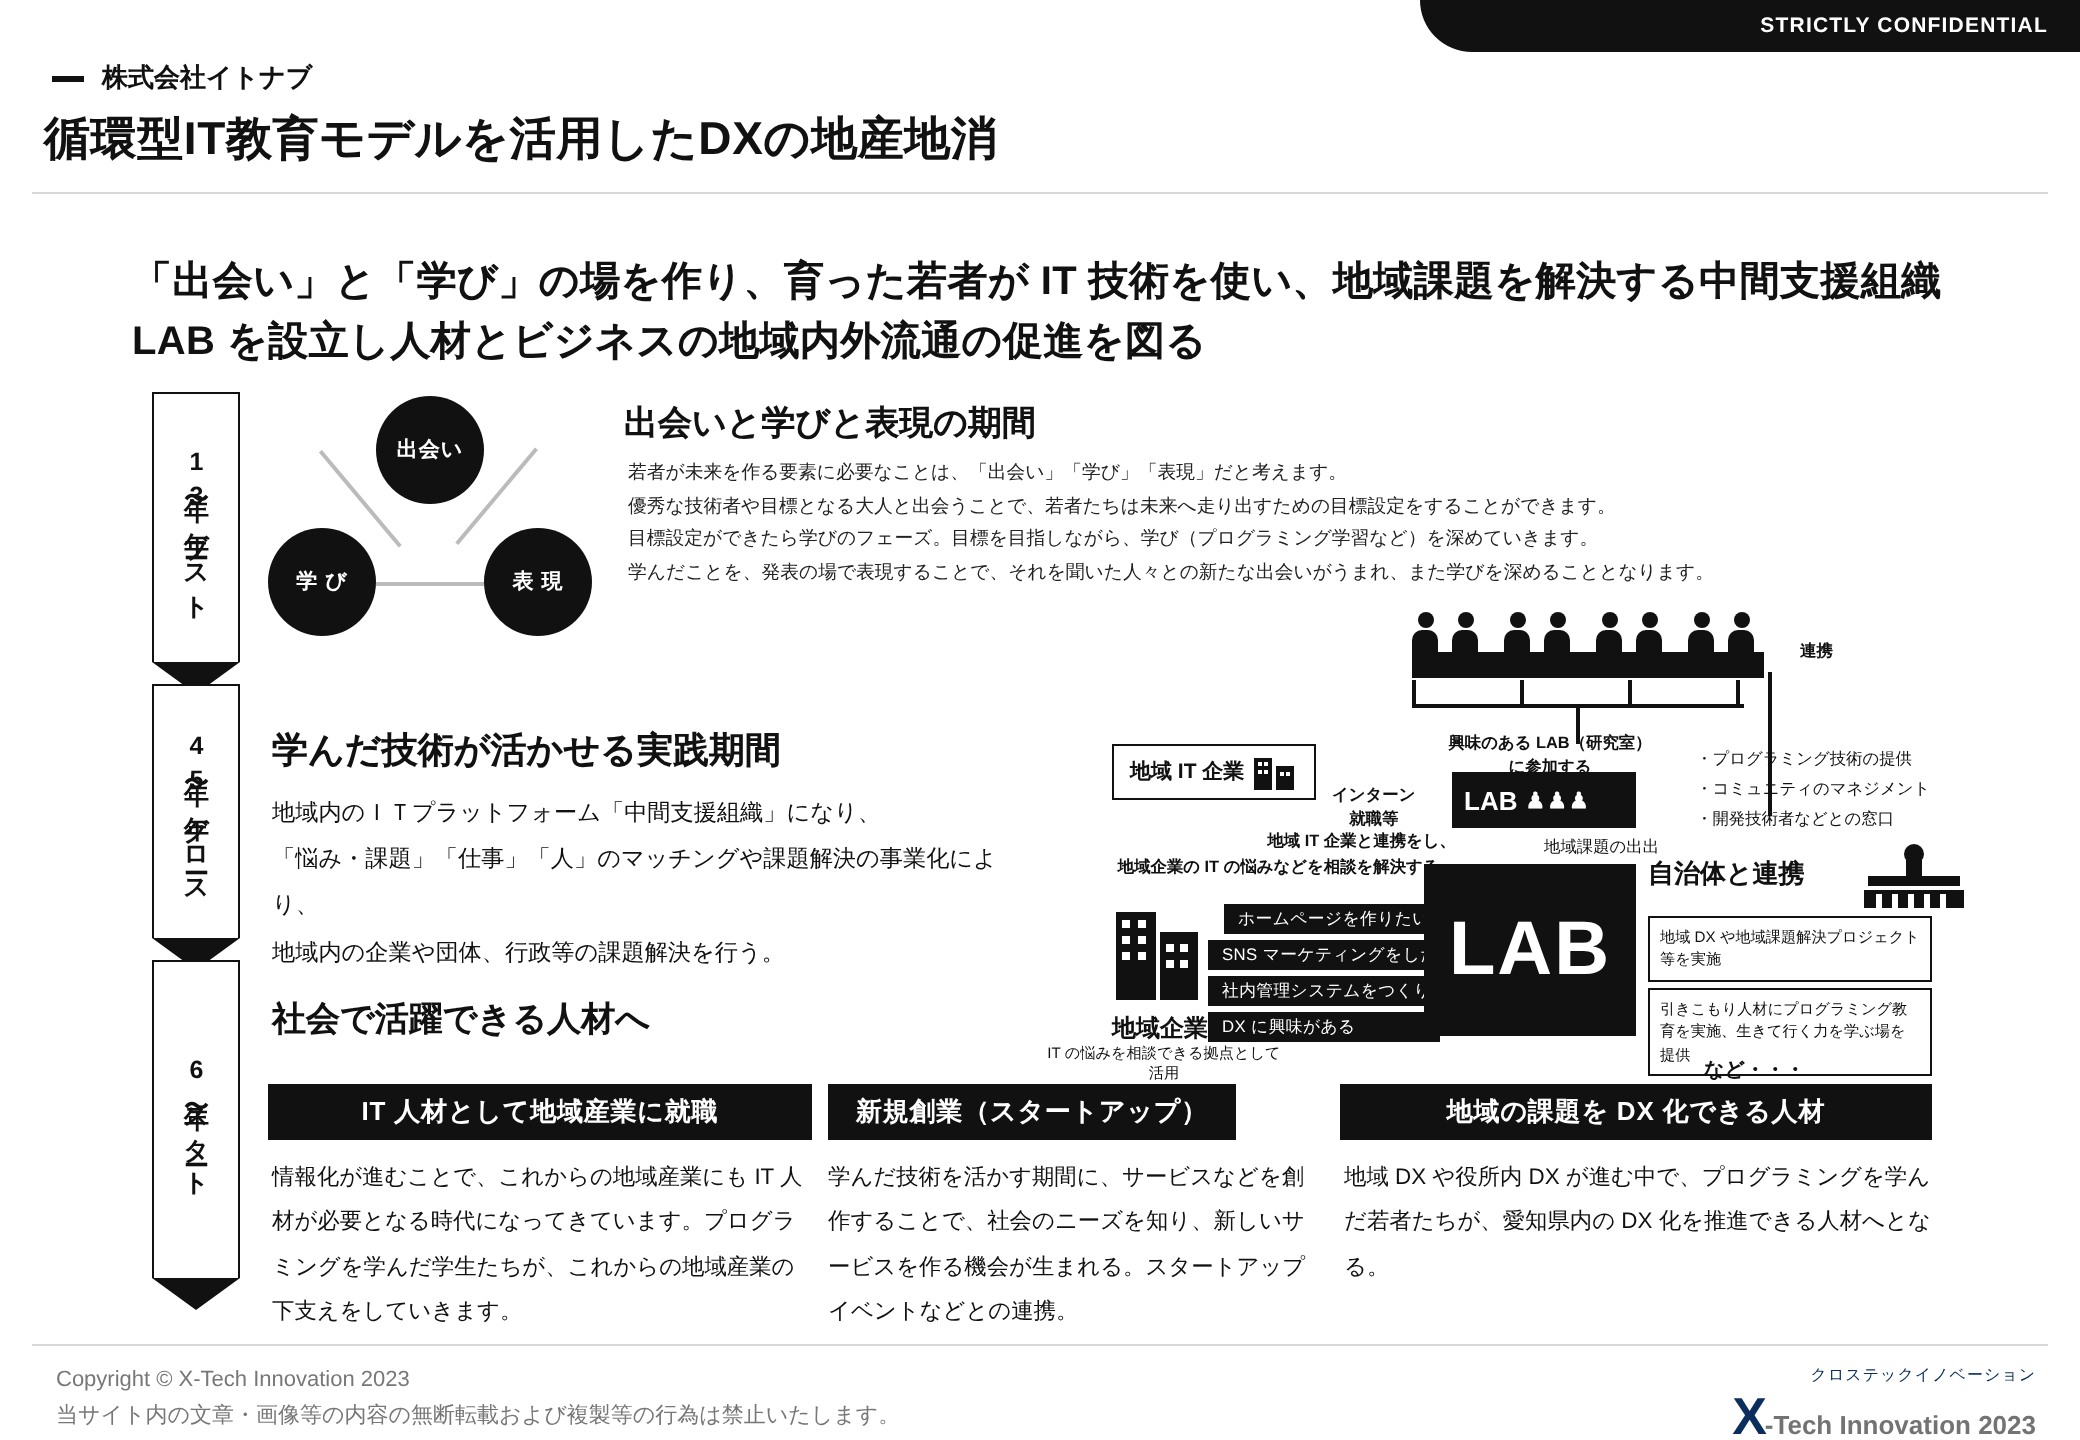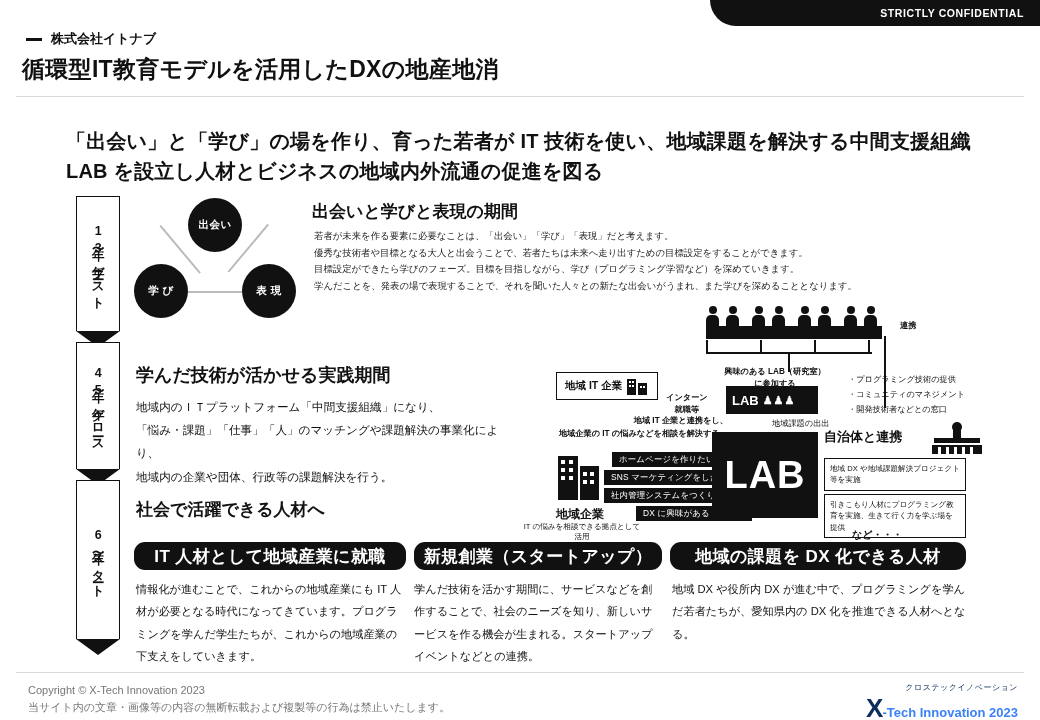--- a/index.html
+++ b/index.html
@@ -85,24 +85,24 @@
 
   
   .s2-title{ position:absolute; left:136px; top:363px; font-size:18px; font-weight:bold; }
   .s2-body{ position:absolute; left:136px; top:395px; width:370px; font-size:11.6px; line-height:2.0; color:#111; }
 
   
   .s3-title{ position:absolute; left:136px; top:498px; font-size:17px; font-weight:bold; }
   .card-head{
     position:absolute; height:28px; background:#111; color:#fff;
     display:flex; align-items:center; justify-content:center;
-    font-size:17px; font-weight:bold; letter-spacing:.4px;border-radius:11px;
+    font-size:13px; font-weight:bold; letter-spacing:.4px;
   }
   #ch1{ left:134px; top:542px; width:272px; }
-  #ch2{ left:414px; top:542px; width:248px; }
+  #ch2{ left:414px; top:542px; width:204px; }
   #ch3{ left:670px; top:542px; width:296px; }
   .card-body{ position:absolute; font-size:11.2px; line-height:2.0; color:#111; }
   #cb1{ left:136px; top:578px; width:272px; }
   #cb2{ left:414px; top:578px; width:248px; }
   #cb3{ left:672px; top:578px; width:296px; }
 
   
   .lab-box{
     position:absolute; left:712px; top:432px; width:106px; height:86px;
     background:#111; color:#fff;
@@ -126,21 +126,21 @@
 
   .dots{ position:absolute; font-size:10px; font-weight:bold; }
 
   
   .footer-rule{ position:absolute; top:672px; left:16px; width:1008px; height:1px; background:#d8d8d8; }
   .copyright{ position:absolute; left:28px; top:684px; font-size:11px; color:#777; }
   .copyright div + div{ margin-top:4px; }
   .logo{ position:absolute; right:22px; top:682px; text-align:right; }
   .logo .xmark{ display:inline-block; font-size:26px; font-weight:bold; color:#0b2e5c; letter-spacing:-1px; }
   .logo .lg1{ font-size:8px; color:#0b2e5c; letter-spacing:.5px; }
-  .logo .lg2{ font-size:13px; font-weight:bold; color:#3b82f6; }
+  .logo .lg2{ font-size:13px; font-weight:bold; color:#737373; }
 </style>
 </head>
 <body>
 
 <div class="confidential-bar">
   <span>STRICTLY CONFIDENTIAL</span>
 </div>
 
 <div class="hdr-brand">
   <i class="hdr-dash"></i>
@@ -294,21 +294,21 @@
     <rect x="34" y="22" width="4" height="4" fill="#fff"></rect>
   <rect x="27" y="30" width="4" height="4" fill="#fff"></rect>
     <rect x="34" y="30" width="4" height="4" fill="#fff"></rect>
 </svg>
 <div style="position:absolute;left:534px;top:506px;width:92px;text-align:center;font-size:12px;font-weight:bold;">地域企業</div>
 <div style="position:absolute;left:520px;top:522px;width:124px;text-align:center;font-size:7.6px;">IT の悩みを相談できる拠点として活用</div>
 
 <div class="blk-btn" style="left:612px;top:452px;width:116px;">ホームページを作りたい</div>
 <div class="blk-btn" style="left:604px;top:470px;width:116px;">SNS マーケティングをしたい</div>
 <div class="blk-btn" style="left:604px;top:488px;width:116px;">社内管理システムをつくりたい</div>
-<div class="blk-btn" style="left:636px;top:506px;width:116px;">DX に興味がある</div>
+<div class="blk-btn" style="left:604px;top:506px;width:116px;">DX に興味がある</div>
 
 <div class="lab-box">
   <span>LAB</span>
 </div>
 
 <svg width="62" height="34" viewBox="0 0 62 34" style="position:absolute;left:926px;top:420px;">
   <circle cx="31" cy="7" r="5" fill="#111"></circle>
   <rect x="27" y="10" width="8" height="8" fill="#111"></rect>
   <rect x="8" y="18" width="46" height="5" fill="#111"></rect>
   <rect x="6" y="25" width="50" height="9" fill="#111"></rect>

